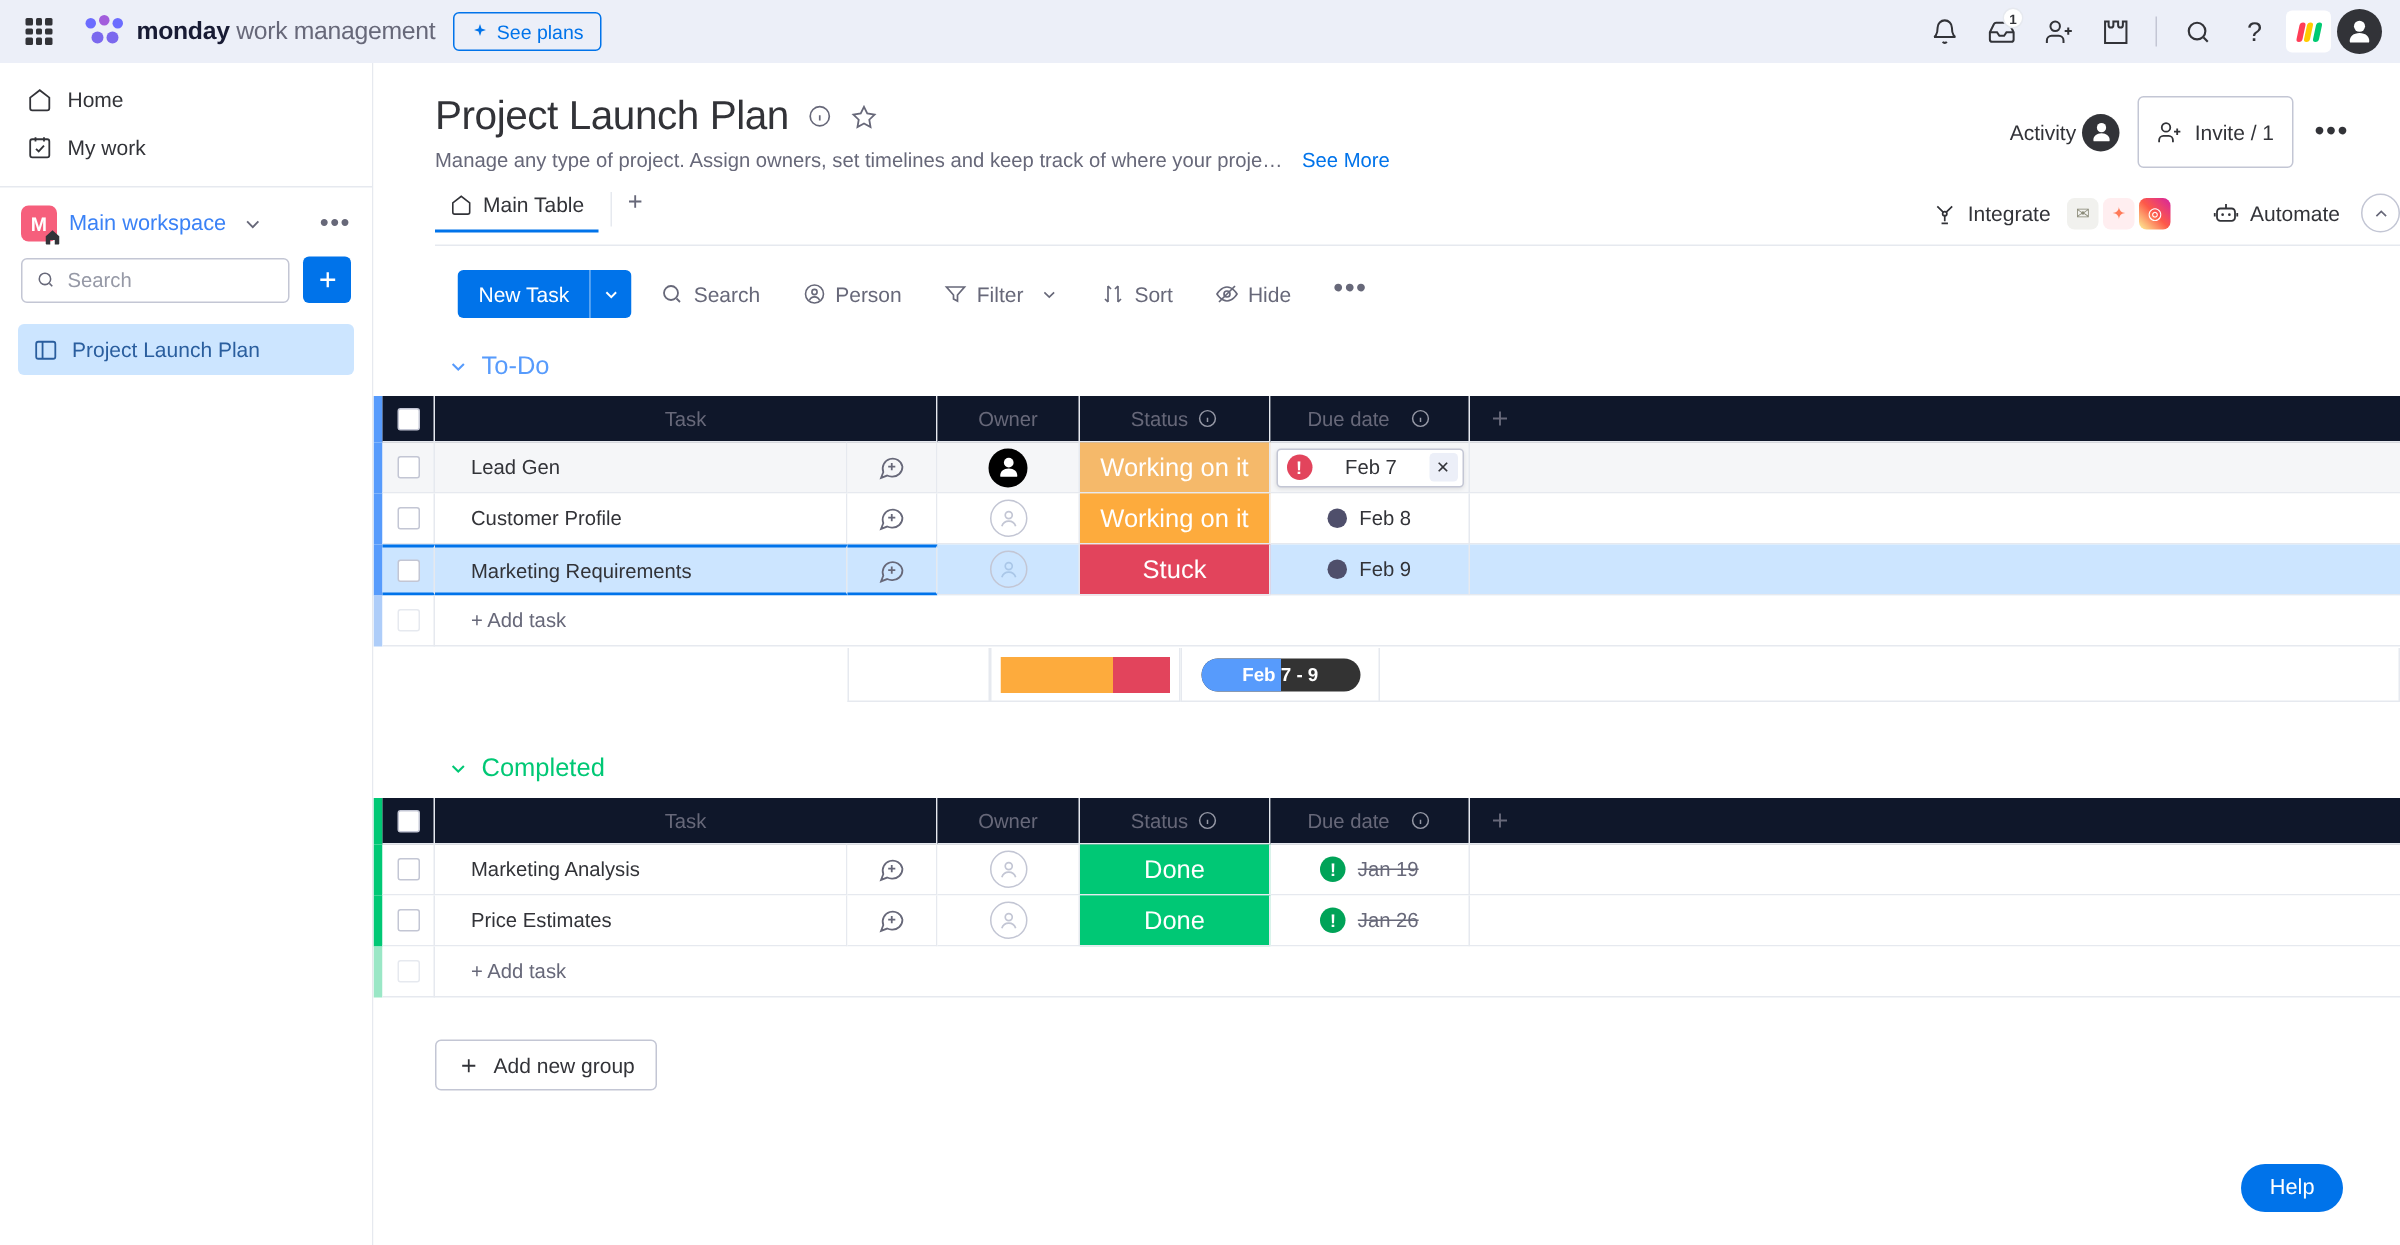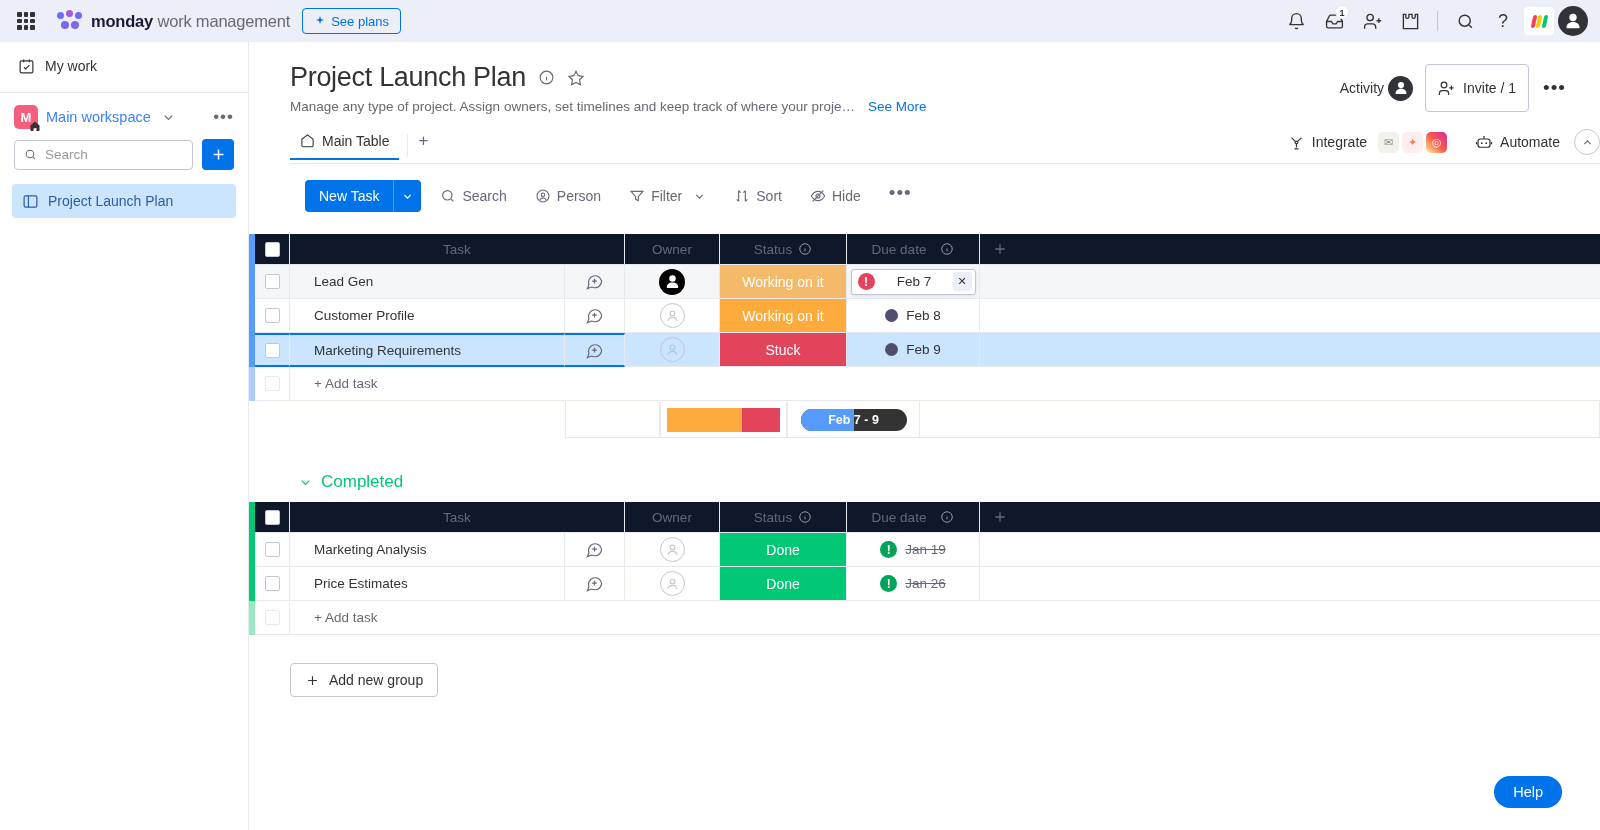--- a/index.html
+++ b/index.html
@@ -89,21 +89,21 @@
   .head-right { position: absolute; right: 32px; top: 22px; display: flex; align-items: center; gap: 12px; }
   .activity { display: flex; align-items: center; gap: 4px; font-size: 14px; color: #323338; cursor: pointer; }
   .avatar-sm { width: 25px; height: 25px; border-radius: 50%; background: #323338; display: flex;
                align-items: center; justify-content: center; }
   .invite-btn { height: 48px; padding: 0 12px; border: 1px solid #c3c6d4; border-radius: 4px; background: #fff;
                 display: flex; align-items: center; gap: 8px; font-size: 14px; color: #323338; cursor: pointer;
                 font-family: inherit; }
   .dots-btn { color: #323338; cursor: pointer; font-size: 19px; line-height: 10px; letter-spacing: 1px; padding: 0 2px; }
 
   
-  .tabbar { margin: 14px 0 0 41px; display: flex; align-items: center; gap: 2px;
+  .tabbar { margin: 14px 0 0 41px; display: flex; align-items: flex-start; gap: 2px;
             border-bottom: 1px solid #e6e9ef; width: 1310px; position: relative; height: 36px; }
   .tab { display: flex; align-items: center; gap: 7px; padding: 0 10px 9px 10px; font-size: 14px;
          color: #323338; cursor: pointer; border-bottom: 2px solid #0073ea; margin-bottom: -1px; }
   .tab-add { padding: 0 10px 9px 10px; color: #676879; cursor: pointer; font-size: 17px;
              border-left: 1px solid #e6e9ef; margin-left: 6px; line-height: 14px; }
   .tabbar-right { position: absolute; right: 0; bottom: 8px; display: flex; align-items: center; gap: 10px; }
   .pill-link { display: flex; align-items: center; gap: 7px; font-size: 14px; color: #323338; cursor: pointer; }
   .app-icons { display: flex; align-items: center; gap: 3px; margin-left: 4px; }
   .app-ic { width: 21px; height: 21px; border-radius: 5px; display: flex; align-items: center;
             justify-content: center; font-size: 11px; }
@@ -129,21 +129,21 @@
 
   .tbl { width: 1351px; }
   .row { display: flex; align-items: stretch; height: 34px; position: relative; }
   .gcolor { width: 6px; flex: 0 0 6px; }
   .cell { border-right: 1px solid #e6e9ef; border-bottom: 1px solid #e6e9ef; display: flex;
           align-items: center; justify-content: center; font-size: 13.5px; background: #fff; position: relative; }
   .c-check { width: 35px; flex: 0 0 35px; }
   .c-task  { width: 275px; flex: 0 0 275px; justify-content: flex-start; padding-left: 24px; }
   .c-chat  { width: 60px; flex: 0 0 60px; }
   .c-owner { width: 95px; flex: 0 0 95px; }
-  .c-status{ width: 127px; flex: 0 0 127px; color: #fff; font-size: 14px; }
+  .c-status{ width: 127px; flex: 0 0 127px; color: #fff; font-size: 17px; }
   .c-date  { width: 133px; flex: 0 0 133px; gap: 8px; }
   .c-plus  { width: 40px; flex: 0 0 40px; border-right: none; }
   .c-rest  { flex: 1 1 auto; border-right: none; }
   .hdr .cell { background: #0f172a; color: #676879; font-size: 13.5px; border-bottom: 1px solid #e6e9ef; }
   .hdr { height: 31px; }
   .hdr .c-task { justify-content: center; padding-left: 0; width: 335px; flex: 0 0 335px; }
   .chkbox { width: 15px; height: 15px; border: 1px solid #c3c6d4; border-radius: 2px; background: #fff;
             cursor: pointer; }
   .chat-ic { color: #676879; cursor: pointer; display: flex; }
   .av-empty { width: 25px; height: 25px; border-radius: 50%; border: 1px solid #c3c6d4; display: flex;
@@ -274,20 +274,26 @@
             <path d="M12 13c-4 0-6.5 2.4-6.5 5.2 0 .5 0 .8.2 1.1h12.6c.2-.3.2-.6.2-1.1C18.5 15.4 16 13 12 13z"></path>
           </svg>
       </div>
     </div>
   </div>
 
   <div class="sidebar">
     <div class="side-top">
       <div class="side-link">
         <svg width="17" height="17" viewBox="0 0 24 24" fill="none" stroke="#323338" stroke-width="1.7">
+            <path d="M3 10l9-7 9 7v10a2 2 0 01-2 2H5a2 2 0 01-2-2z"></path>
+          </svg>
+        <span>Home</span>
+      </div>
+      <div class="side-link">
+        <svg width="17" height="17" viewBox="0 0 24 24" fill="none" stroke="#323338" stroke-width="1.7">
             <rect x="3" y="4" width="18" height="17" rx="2"></rect>
             <path d="M8 2v4M16 2v4M8.5 13l2.5 2.5L16 10"></path>
           </svg>
         <span>My work</span>
       </div>
     </div>
 
     <div class="ws-row">
       <div class="ws-avatar">
         <span>M</span>
@@ -459,20 +465,28 @@
           </svg>
         <span>Hide</span>
       </div>
       <div class="tb-item" style="font-size:19px;line-height:8px;letter-spacing:1px;padding-bottom:7px">•••</div>
     </div>
 
     <div class="board-area">
 
       
       <div class="group">
+        <div class="group-title" style="color:#579bfc">
+          <span class="grp-caret">
+            <svg width="15" height="15" viewBox="0 0 24 24" fill="none" stroke="#579bfc" stroke-width="2.2">
+                <path d="M6 9l6 6 6-6"></path>
+              </svg>
+          </span>
+          <span>To-Do</span>
+        </div>
 
         <div class="tbl">
 
           <div class="row hdr">
             <div class="gcolor" style="background:#579bfc"></div>
             <div class="cell c-check">
               <span class="chkbox"></span>
             </div>
             <div class="cell c-task">Task</div>
             <div class="cell c-owner">Owner</div>

